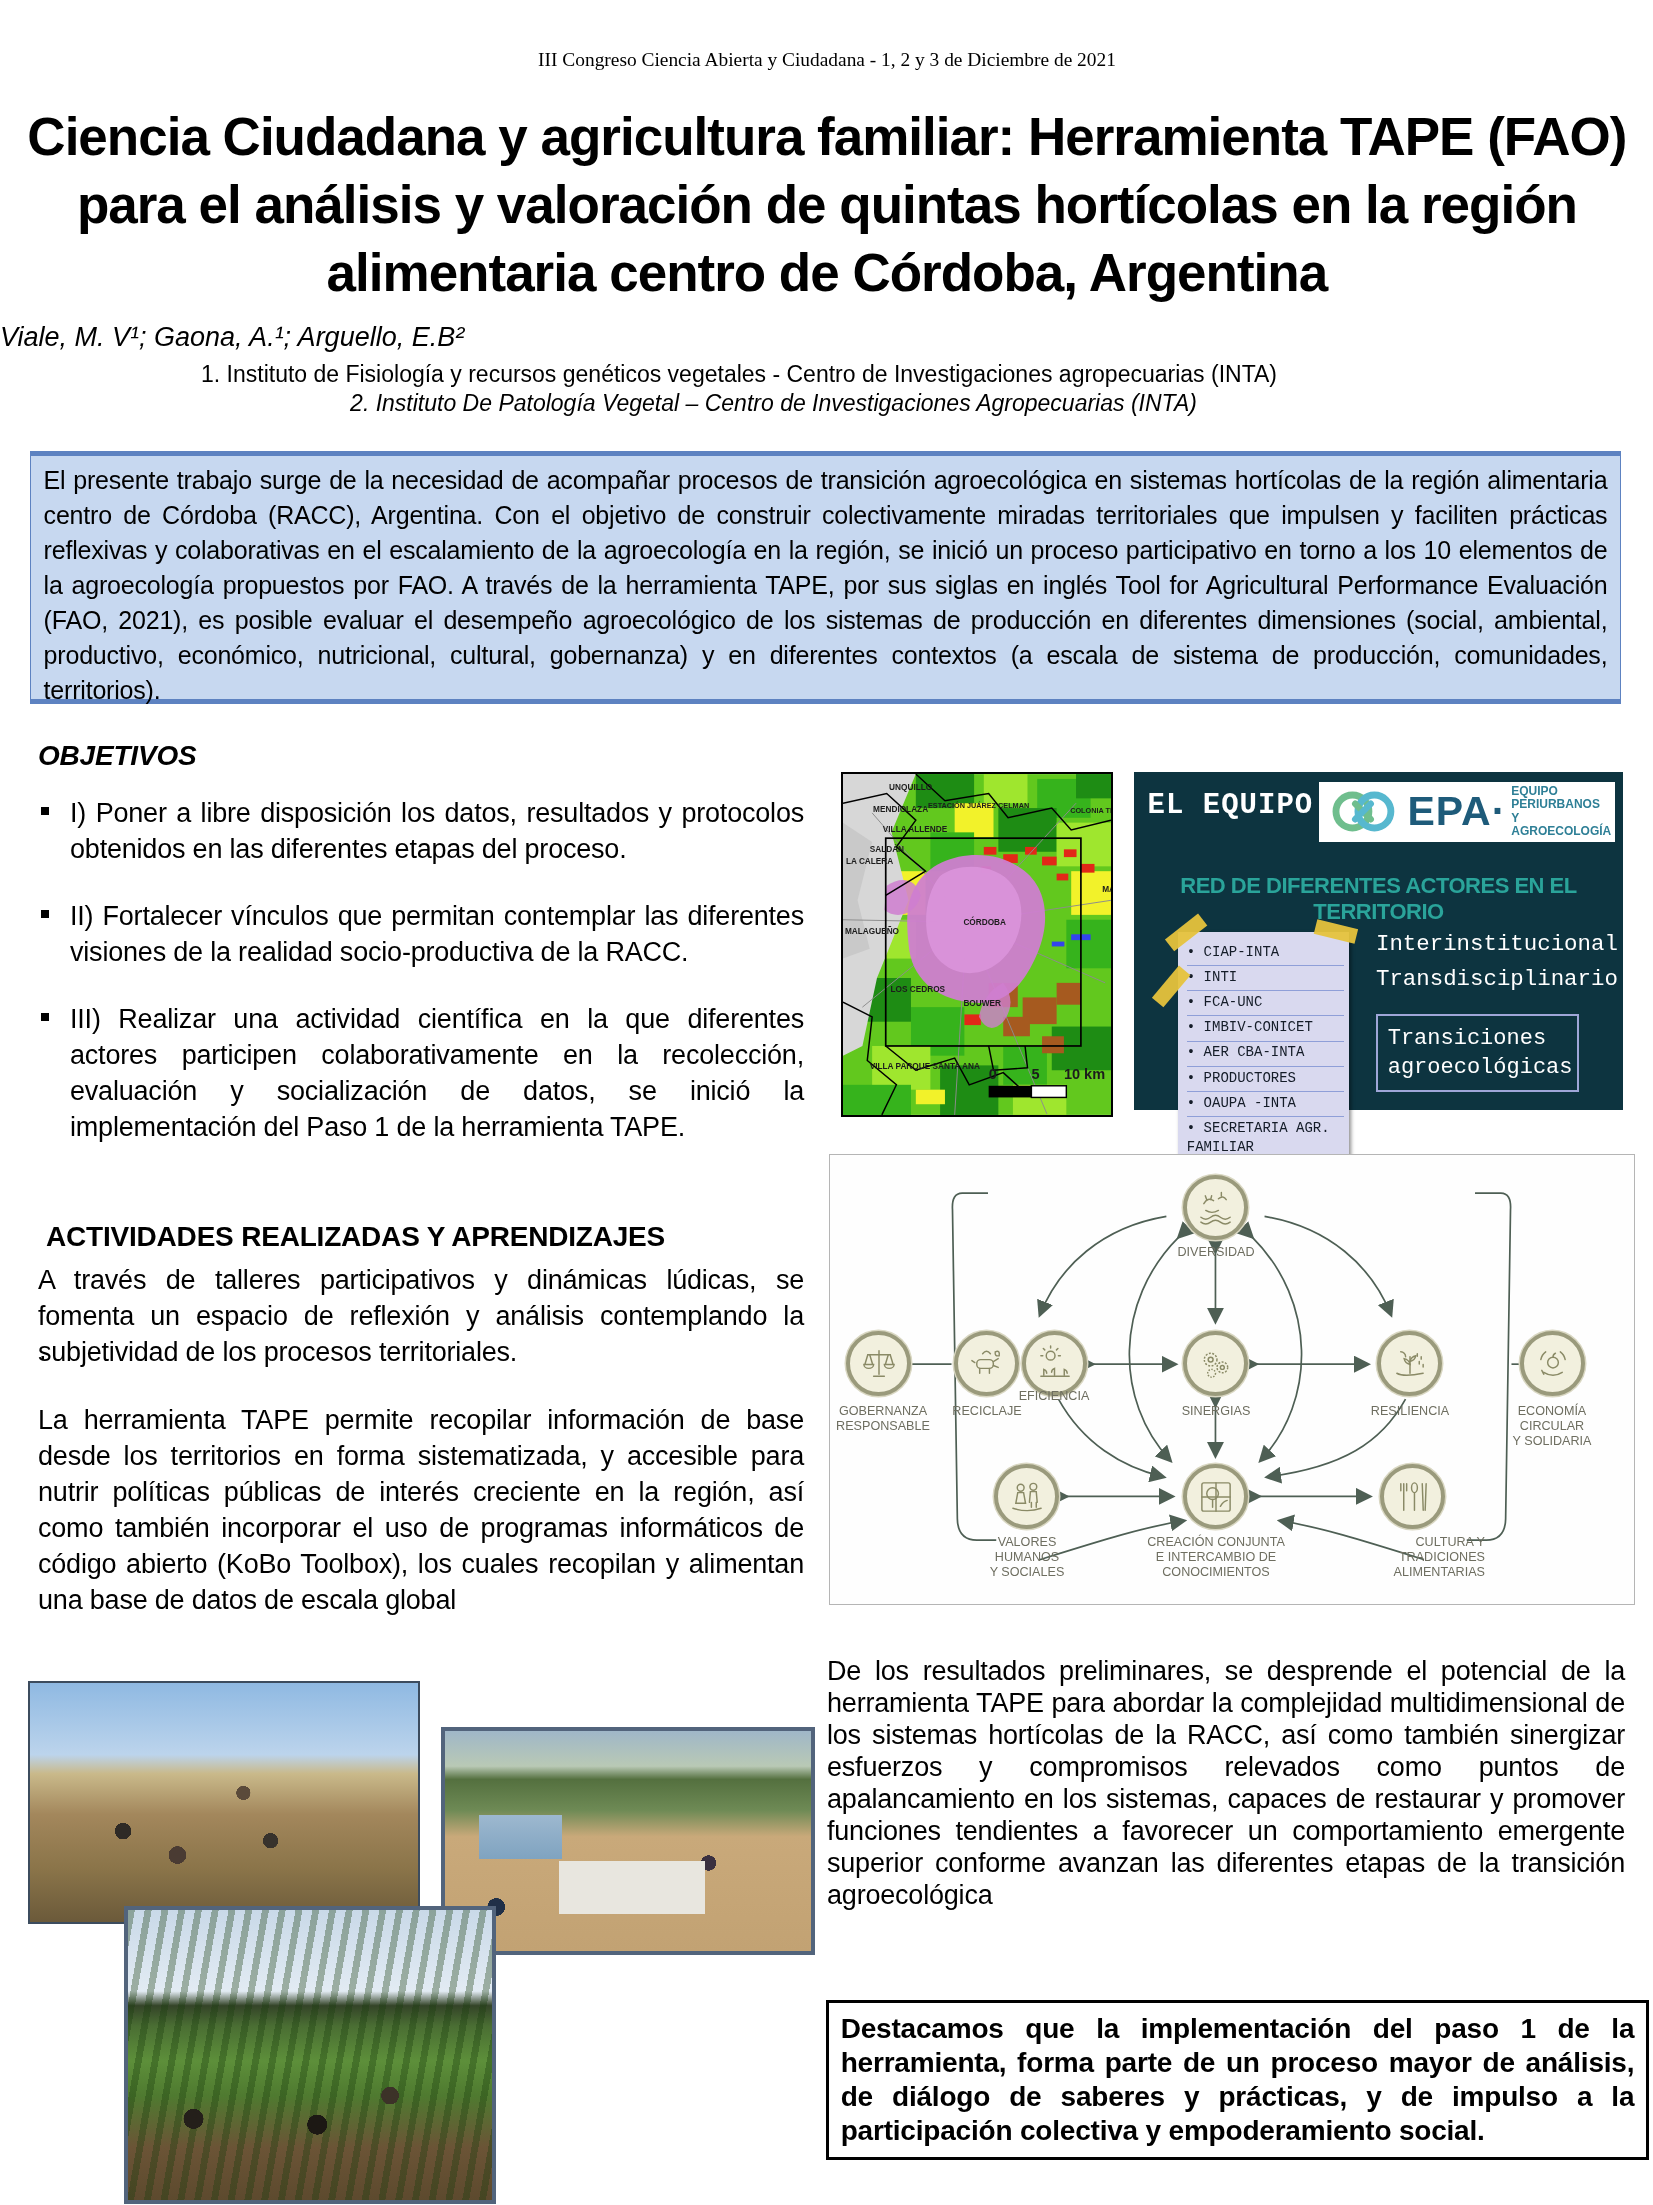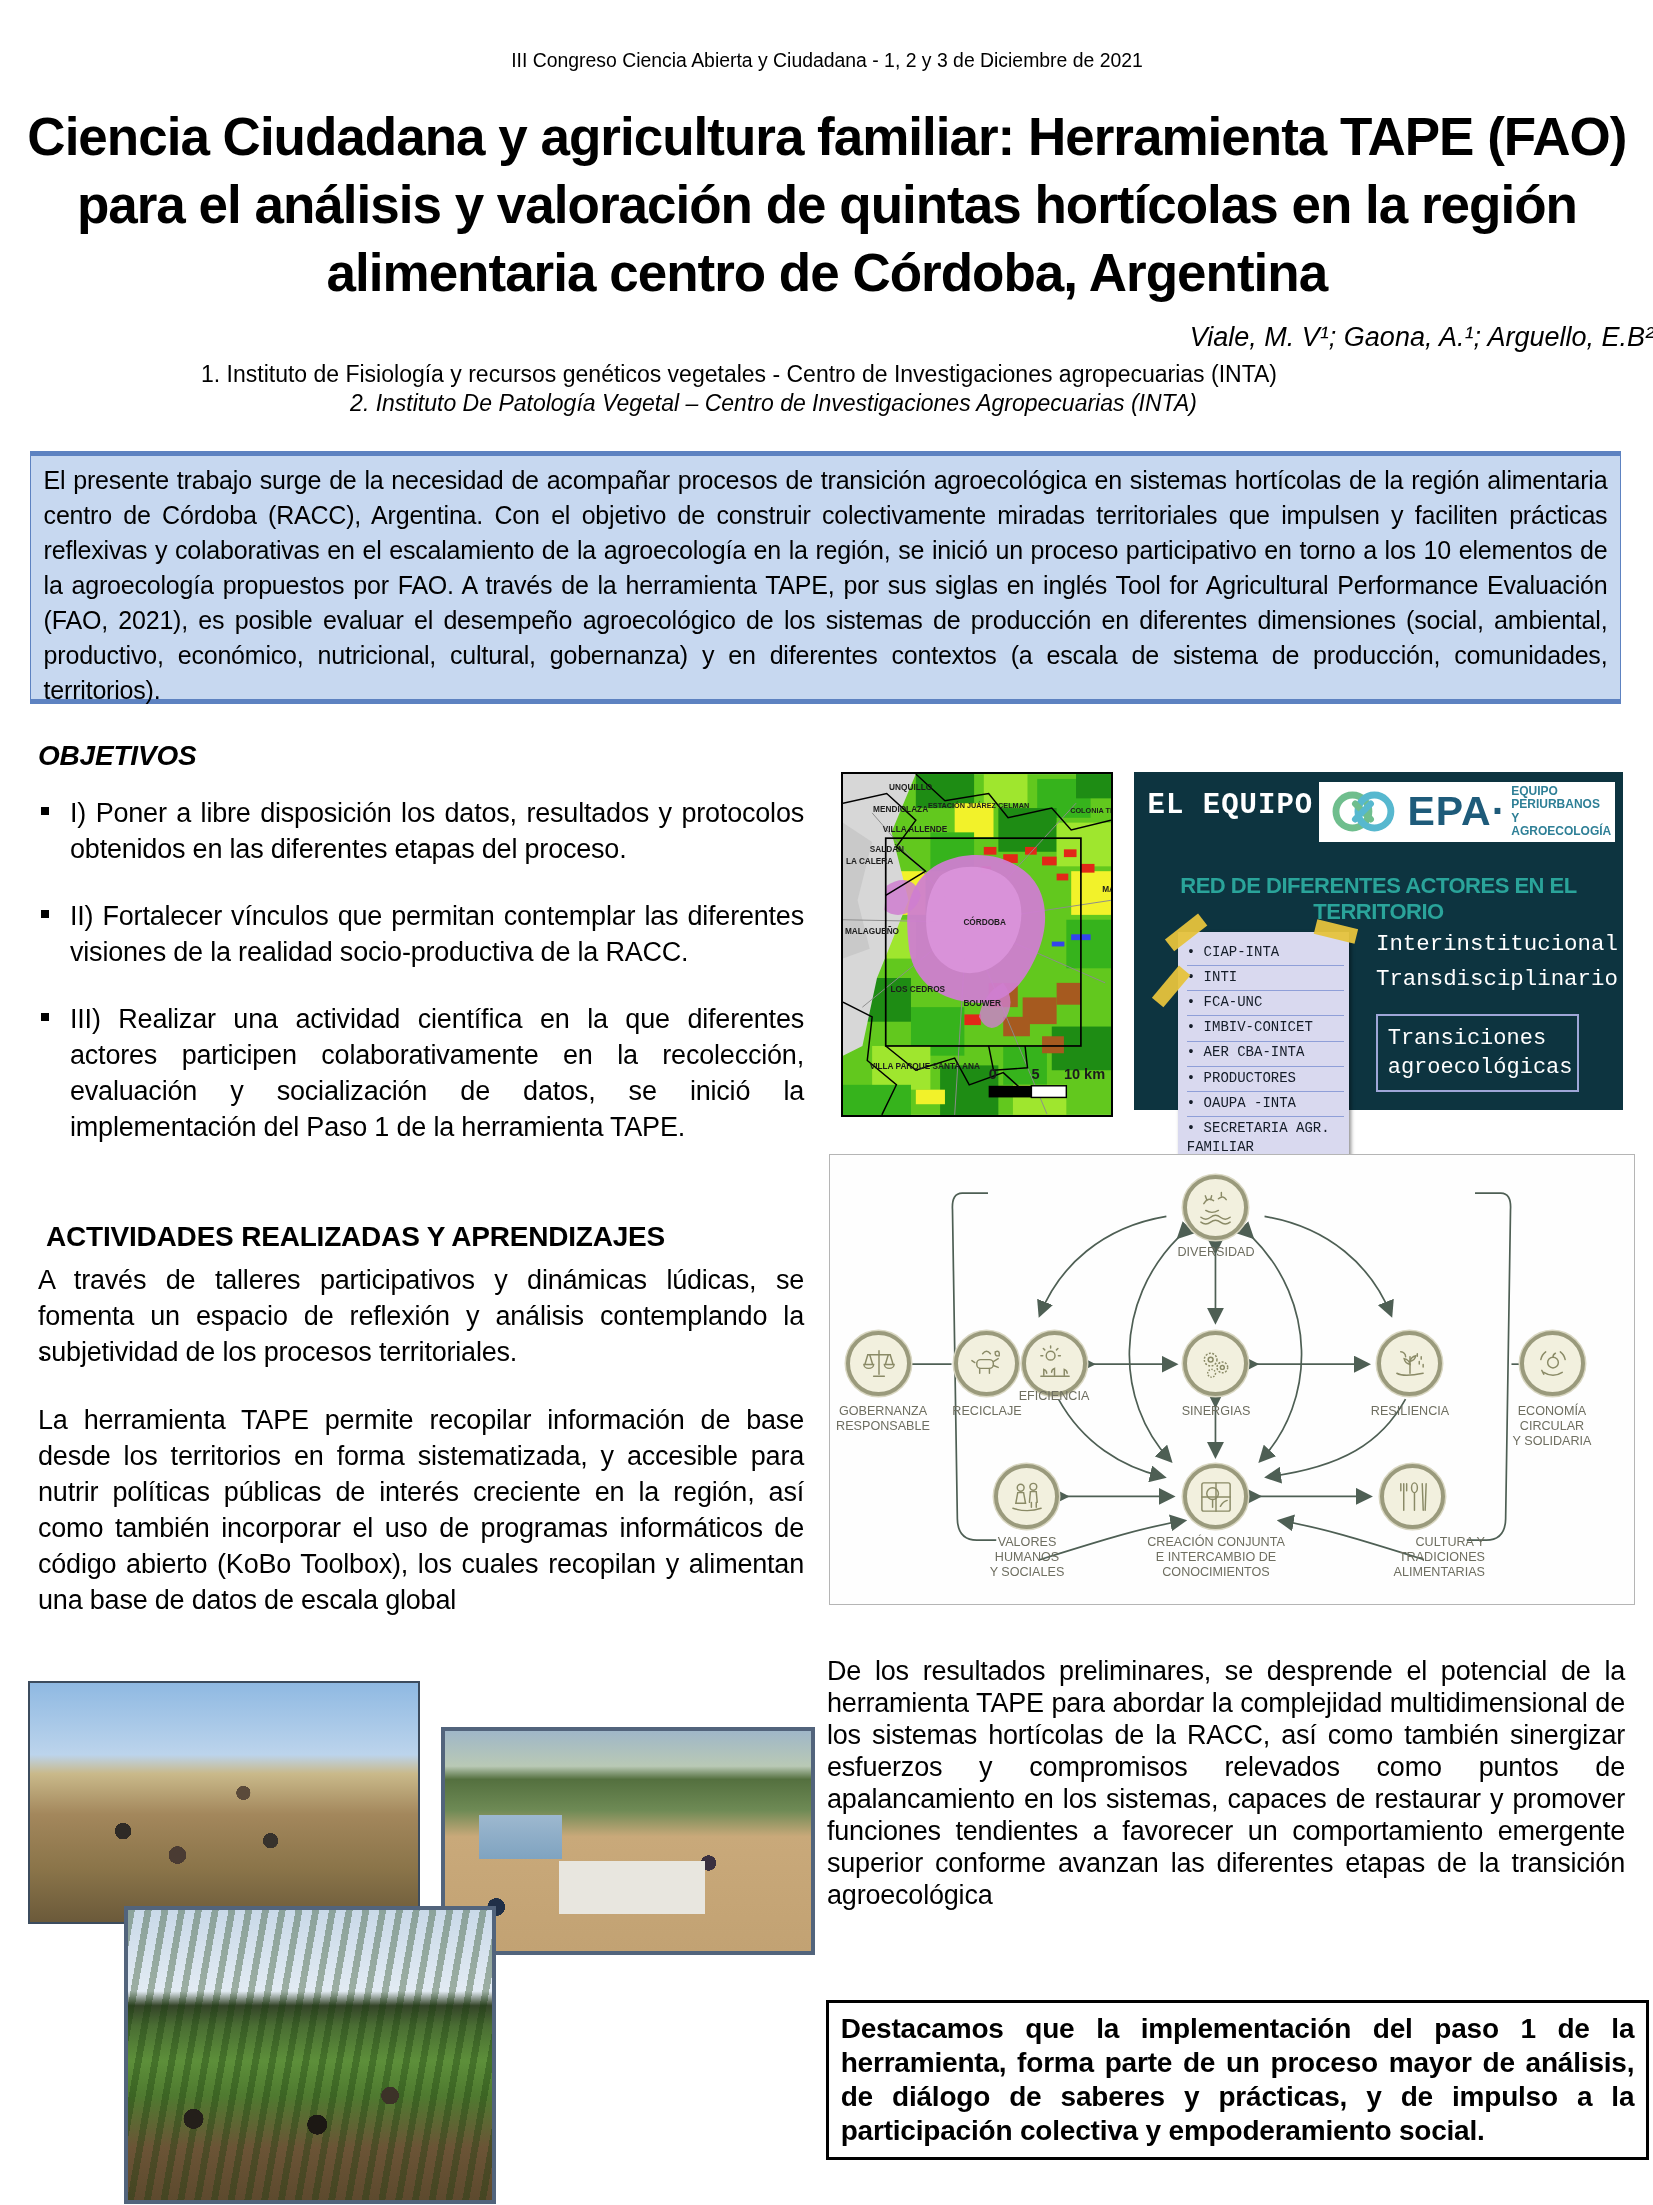--- a/index.html
+++ b/index.html
@@ -1,24 +1,24 @@
 <!DOCTYPE html>
 <html style="font-size:7.8px"><head>
 <meta charset="utf-8">
 <style>
   html,body{margin:0;padding:0;background:#ffffff;}
   .poster{position:relative;width:1654px;height:2205px;background:#fff;overflow:hidden;
           font-family:"Liberation Sans",sans-serif;color:#000;}
   .abs{position:absolute;}
   .preline{white-space:pre-line;}
 
-  .hdr{top:49px;left:0;width:1654px;text-align:center;font-size:19.4px;letter-spacing:0;}
+  .hdr{top:49px;left:0;width:1654px;text-align:center;font-size:19.4px;letter-spacing:0;font-family:Liberation Serif, serif;}
   .title{top:103px;left:19.4px;width:1615px;text-align:center;font-weight:bold;
          font-size:53px;line-height:68px;letter-spacing:-1px;}
-  .authors{top:322px;left:0;width:1654px;text-align:right;font-style:italic;font-size:27px;}
+  .authors{top:322px;left:0;width:1654px;text-align:left;font-style:italic;font-size:27px;}
   .affil1{top:361px;left:0;width:1478px;text-align:center;font-size:23px;}
   .affil2{top:390px;left:0;width:1547px;text-align:center;font-style:italic;font-size:23px;}
 
   .abstract{top:451px;left:30px;width:1591px;height:253px;background:#c7d8f0;
             border:1.9px solid #5d82c1;border-top-width:5.3px;border-bottom-width:5.3px;
             box-sizing:border-box;padding:6.8px 12.6px;}
   .abstract p{margin:0;font-size:25px;line-height:35px;text-align:justify;letter-spacing:-0.2px;}
 
   .h2{font-weight:bold;font-size:28px;letter-spacing:-0.2px;}
   .objh{top:740px;left:38px;font-style:italic;}

